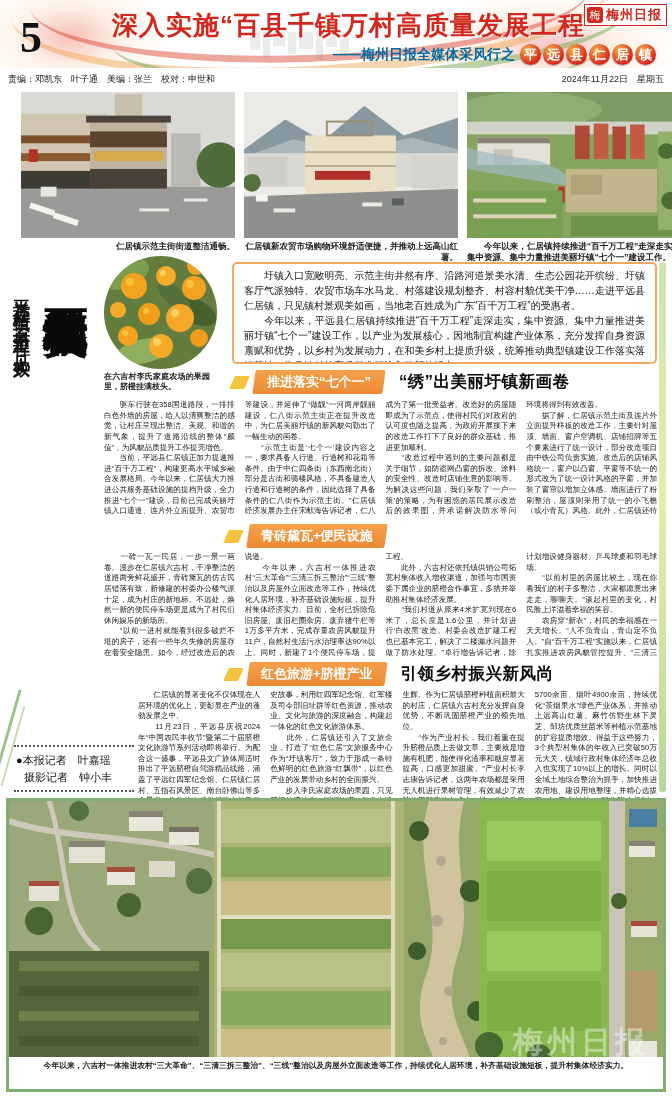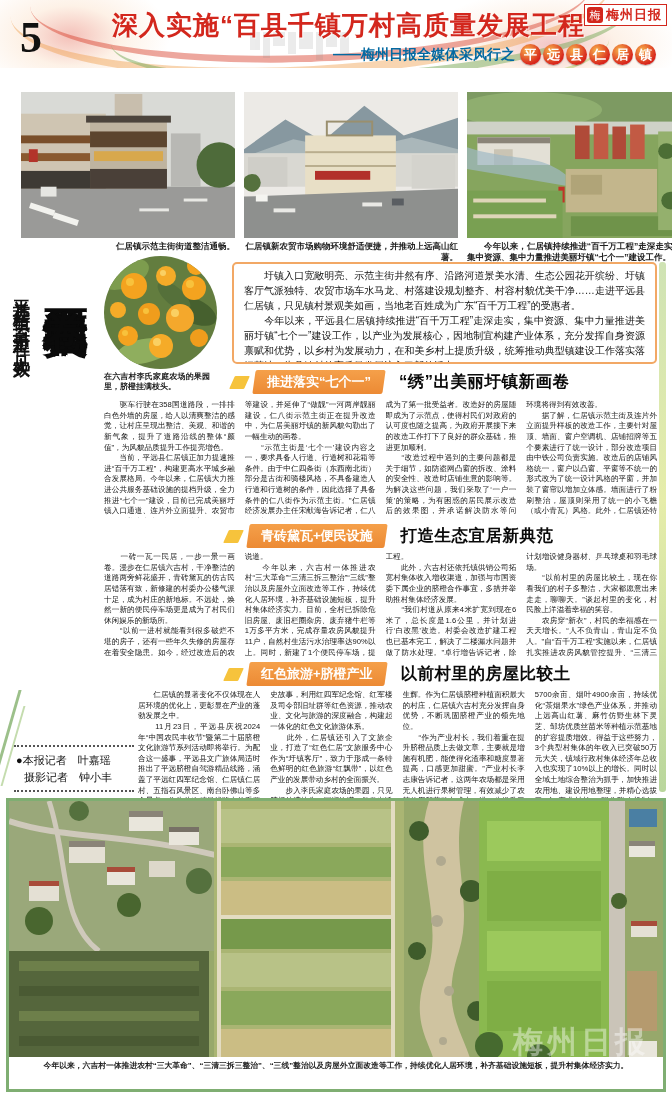--- a/index.html
+++ b/index.html
@@ -113,20 +113,24 @@
       <span class="badge">仁</span>
       <span class="badge">居</span>
       <span class="badge">镇</span>
     </div>
     <div class="masthead">
       <span class="logo">梅</span>
       <span class="mh-text">梅州日报</span>
     </div>
   </div>
 
+  <div class="credits">
+    <span>责编：邓凯东　叶子通　美编：张兰　校对：申世和</span>
+    <span>2024年11月22日　星期五</span>
+  </div>
 
   <div class="photos">
     <figure>
       <svg viewBox="0 0 217 148" preserveAspectRatio="none">
         <rect width="217" height="148" fill="#d9dad6"></rect>
         <rect y="96" width="217" height="52" fill="#9a9a98"></rect>
         <rect x="0" y="22" width="86" height="76" fill="#cfc5b2"></rect>
         <rect x="0" y="44" width="86" height="8" fill="#7a4f2a"></rect>
         <rect x="0" y="62" width="86" height="8" fill="#8a5a30"></rect>
         <rect x="0" y="80" width="86" height="18" fill="#3e3a34"></rect>
@@ -263,39 +267,38 @@
 　　“示范主街是‘七个一’建设内容之一，要求具备人行道、行道树和花箱等条件。由于中仁四条街（东西南北街）部分是古街和骑楼风格，不具备建造人行道和行道树的条件，因此选择了具备条件的仁八街作为示范主街。”仁居镇经济发展办主任宋献海告诉记者，仁八街全长300米，共有43户居民。在改造前期，有12户居民主动要求参与外立面改造，并</div>
         <div class="col">成为了第一批受益者。改造好的房屋随即成为了示范点，使得村民们对政府的认可度也随之提高，为政府开展接下来的改造工作打下了良好的群众基础，推进更加顺利。
 　　“改造过程中遇到的主要问题都是关于细节，如防盗网凸窗的拆改、涂料的安全性、改造时店铺生意的影响等。为解决这些问题，我们采取了‘一户一策’的策略，为有困惑的居民展示改造后的效果图，并承诺解决防水等问题。”据宋献海介绍，目前，仁八街的改造工作正在有序进行中，居民生活</div>
         <div class="col">环境将得到有效改善。
 　　据了解，仁居镇示范主街及连片外立面提升样板的改造工作，主要针对屋顶、墙面、窗户空调机、店铺招牌等五个要素进行了统一设计，部分改造项目由中铁公司负责实施。改造后的店铺风格统一，窗户以凸窗、平窗等不统一的形式改为了统一设计风格的平窗，并加装了窗帘以增加立体感。墙面进行了粉刷整治，屋顶则采用了统一的小飞檐（或小青瓦）风格。此外，仁居镇还特别在花墙上设置了具有仁居特色的logo。</div>
       </div>
 
       <div class="sec-head indent">
         <span class="deco"></span>
         <span class="tag"><span>青砖黛瓦+便民设施</span></span>
-        <span class="sec-title">打造生态宜居新典范</span>
       </div>
       <div class="cols cols-s2">
         <div class="col">　　一砖一瓦一民居，一步一景一画卷。漫步在仁居镇六吉村，干净整洁的道路两旁鲜花盛开，青砖黛瓦的仿古民居错落有致，新修建的村委办公楼气派十足，成为村庄的新地标。不远处，焕然一新的便民停车场更是成为了村民们休闲娱乐的新场所。
 　　“以前一进村就能看到很多破烂不堪的房子，还有一些年久失修的房屋存在着安全隐患。如今，经过改造后的农房风貌品质明显提升，为村民营造了干净亮丽的农村生态宜居环境。”仁居镇六吉村支部书记卓行增</div>
         <div class="col">说道。
 　　今年以来，六吉村一体推进农村“三大革命”“三清三拆三整治”“三线”整治以及房屋外立面改造等工作，持续优化人居环境，补齐基础设施短板，提升村集体经济实力。目前，全村已拆除危旧房屋、废旧栏圈杂房、废弃猪牛栏等1万多平方米，完成存量农房风貌提升11户，自然村生活污水治理率达90%以上。同时，新建了1个便民停车场，提升改造了党群服务中心，完成了村口石楼桥至村委会门口1.6公里道路“单改双”</div>
         <div class="col">工程。
 　　此外，六吉村还依托镇供销公司拓宽村集体收入增收渠道，加强与市国资委下属企业的脐橙合作事宜，多措并举助推村集体经济发展。
 　　“我们村道从原来4米扩宽到现在6米了，总长度是1.6公里，并计划进行‘白改黑’改造。村委会改造扩建工程也已基本完工，解决了二楼漏水问题并做了防水处理。”卓行增告诉记者，除了这些，“6.16”水毁工程方面也全面修复了，新建的便民停车场，也</div>
         <div class="col">计划增设健身器材、乒乓球桌和羽毛球场。
 　　“以前村里的房屋比较土，现在你看我们的村子多整洁，大家都愿意出来走走，聊聊天。”谈起村里的变化，村民脸上洋溢着幸福的笑容。
 　　农房穿“新衣”，村民的幸福感在一天天增长。“人不负青山，青山定不负人。”自“百千万工程”实施以来，仁居镇扎实推进农房风貌管控提升、“三清三拆三整治”攻坚行动，打好人居环境组合拳，有效提高村民生活品质。</div>
       </div>
 
       <div class="sec-head indent">
         <span class="deco"></span>
         <span class="tag"><span>红色旅游+脐橙产业</span></span>
-        <span class="sec-title">以前村里的房屋比较土</span>
+        <span class="sec-title">引领乡村振兴新风尚</span>
       </div>
       <div class="cols cols-s3">
         <div class="col col-narrow">　　仁居镇的显著变化不仅体现在人居环境的优化上，更彰显在产业的蓬勃发展之中。
 　　11月23日，平远县庆祝2024年“中国农民丰收节”暨第二十届脐橙文化旅游节系列活动即将举行。为配合这一盛事，平远县文广旅体局适时推出了平远脐橙自驾游精品线路，涵盖了平远红四军纪念馆、仁居镇仁居村、五指石风景区、南台卧佛山等多个景点。作为此次精品线路中的重要一环，仁居镇依托脐橙节，深挖红色文化底蕴，围绕红四军“三进平远、两驻仁居”的历</div>
         <div class="col">史故事，利用红四军纪念馆、红军楼及司令部旧址群等红色资源，推动农业、文化与旅游的深度融合，构建起一体化的红色文化旅游体系。
 　　此外，仁居镇还引入了文旅企业，打造了“红色仁居”文旅服务中心作为“圩镇客厅”，致力于形成一条特色鲜明的红色旅游“红飘带”，以红色产业的发展带动乡村的全面振兴。
 　　步入李氏家庭农场的果园，只见脐橙挂满枝头，圆润饱满，散发出诱人的香气。在果农的精心培育下，这些脐橙在阳光下熠熠</div>
         <div class="col">生辉。作为仁居镇脐橙种植面积最大的村庄，仁居镇六吉村充分发挥自身优势，不断巩固脐橙产业的领先地位。
 　　“作为产业村长，我们着重在提升脐橙品质上去做文章，主要就是增施有机肥，能使得化渣率和糖度显著提高，口感更加甜蜜。”产业村长李志康告诉记者，这两年农场都是采用无人机进行果树管理，有效减少了农药使用和劳动力成本，进一步提升了脐橙的附加值。
 　　据了解，仁居镇充分发展集体经济，立足“农业强镇”发展定位，规模化种植脐橙</div>

